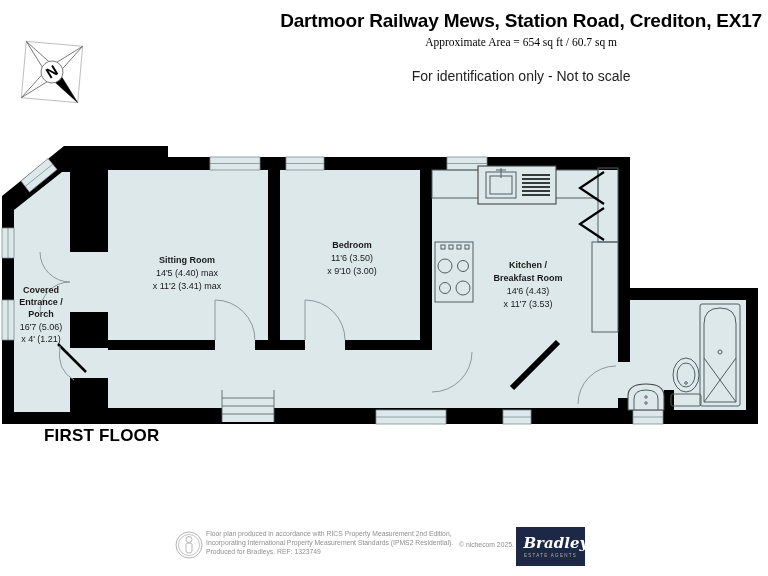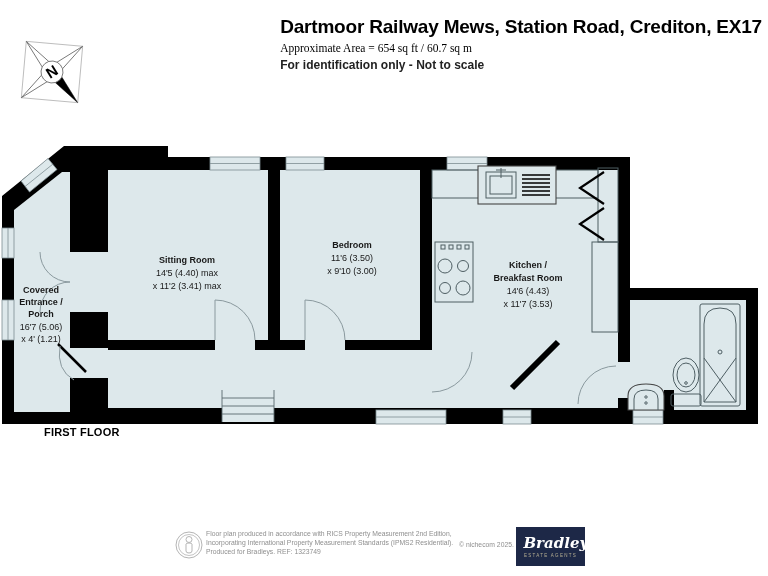--- a/index.html
+++ b/index.html
@@ -6,25 +6,25 @@
     --room-fill:#dde8eb;
     --wall:#000000;
     --brand-navy:#1d2847;
     --brand-tagline:#b5ae92;
   }
   html,body{margin:0;padding:0;}
   body{
     width:768px;height:576px;position:relative;overflow:hidden;
     background:#ffffff;font-family:"Liberation Sans",sans-serif;color:#000;
   }
-  .hdr{position:absolute;top:16px;right:6px;text-align:left;}
+  .hdr{position:absolute;top:10px;right:6px;text-align:center;}
   .hdr-title{font-size:19px;font-weight:bold;letter-spacing:-0.2px;}
   .hdr-area{font-size:11.5px;margin-top:4px;font-family:Liberation Serif, serif;}
-  .hdr-note{font-size:12px;margin-top:4px;color:#222;font-weight:bold;}
-  .floor-label{position:absolute;left:4px;top:426px;font-size:11px;font-weight:bold;letter-spacing:0.2px;padding-left:40px;}
+  .hdr-note{font-size:14px;margin-top:20px;color:#222;}
+  .floor-label{position:absolute;left:4px;top:426px;font-size:17px;font-weight:bold;letter-spacing:0.2px;padding-left:40px;}
   svg.plan{position:absolute;left:0;top:0;}
 
   
   .wall{fill:var(--wall);}
   .rf{fill:var(--room-fill);}
   .winbox{fill:var(--room-fill);stroke:#7d8d92;stroke-width:0.8;}
   .winline{stroke:#7d8d92;stroke-width:0.8;fill:none;}
   .door{stroke:#8a999e;stroke-width:1;fill:none;}
   .fix{stroke:#4e5e63;stroke-width:1;fill:none;}
   .fixfill{fill:var(--room-fill);stroke:#444;stroke-width:1.1;}

